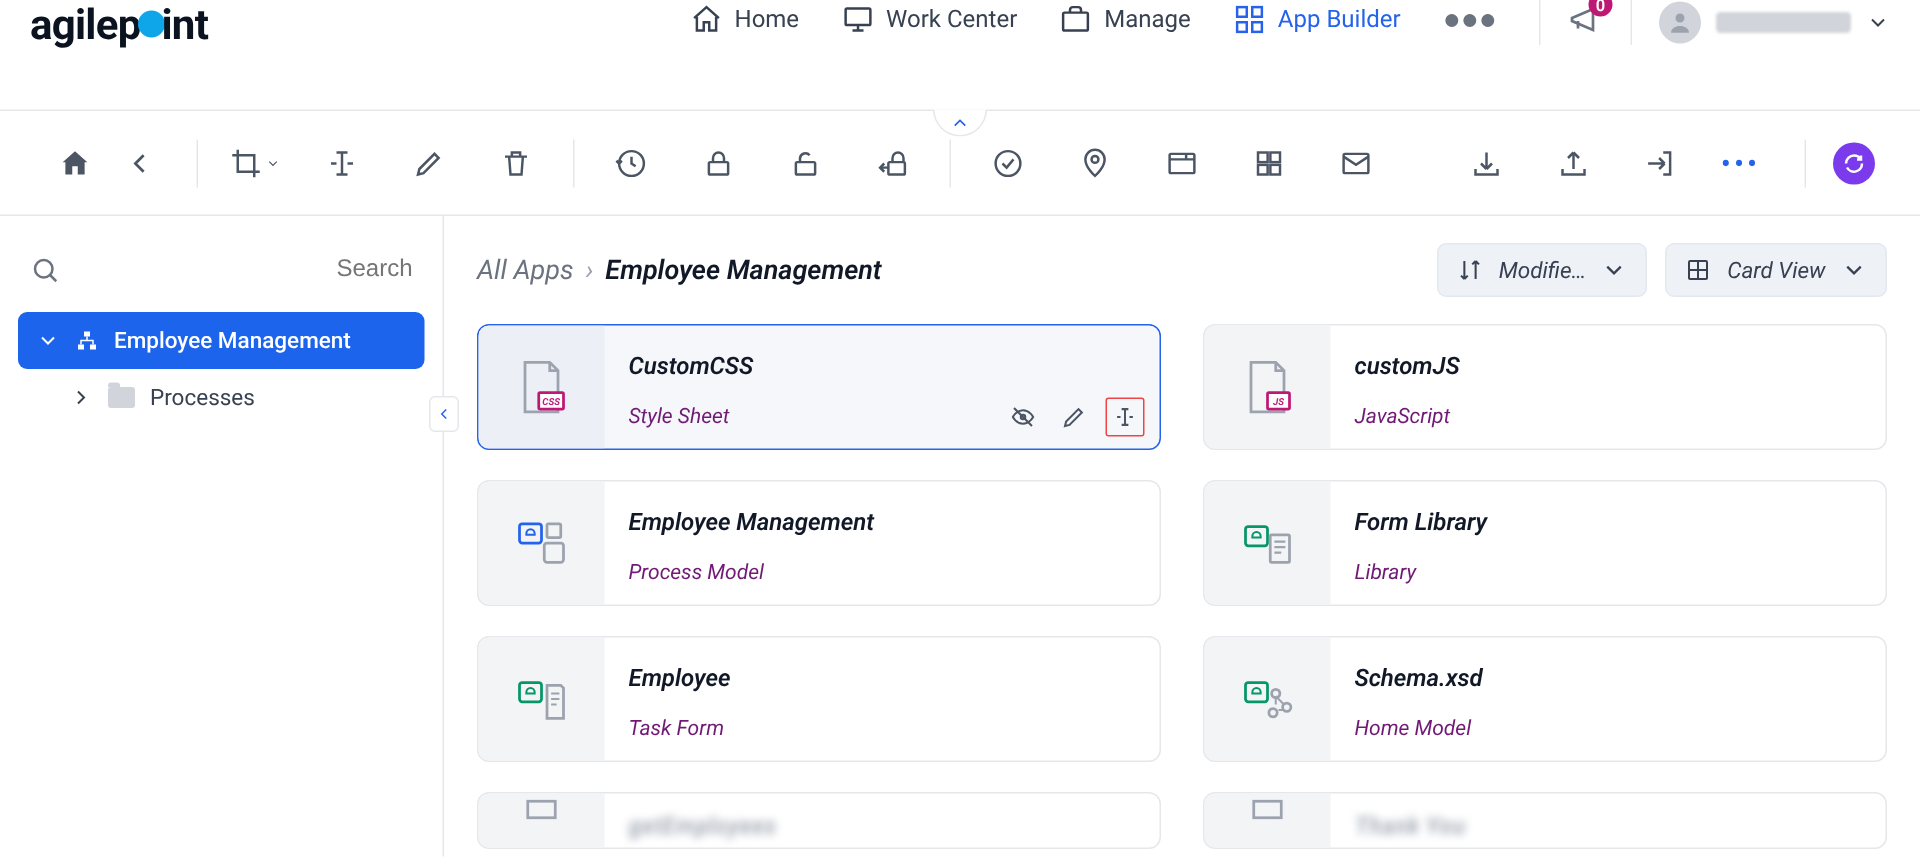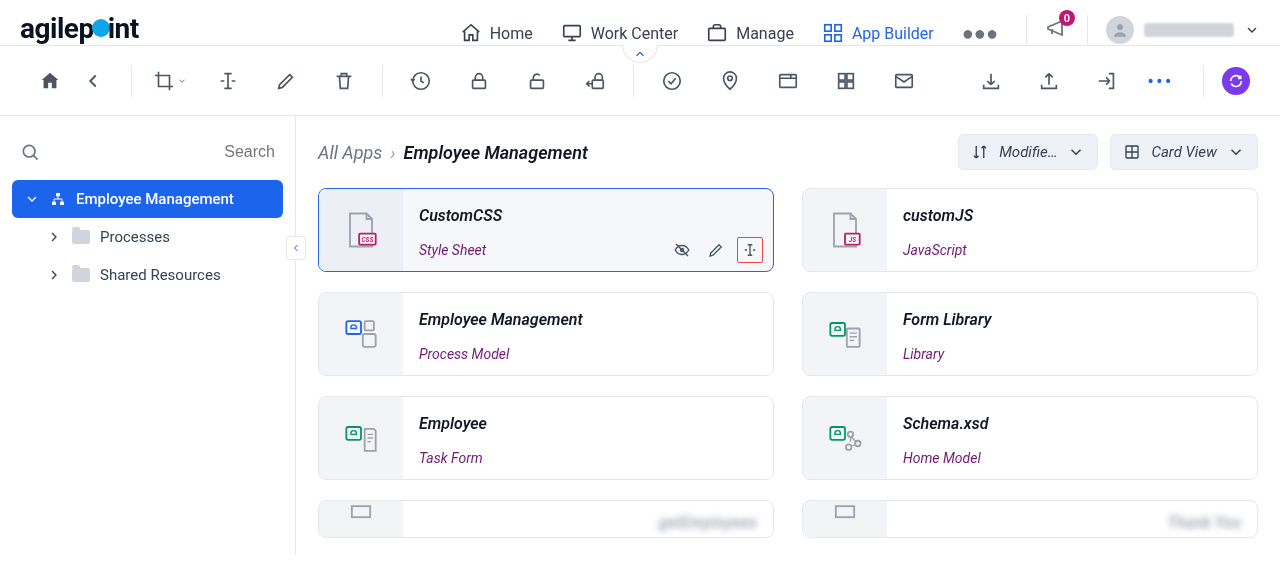--- a/index.html
+++ b/index.html
@@ -1,19 +1,19 @@
 <!DOCTYPE html>
 <html><head>
 <meta charset="utf-8">
 <style>
 * { box-sizing: border-box; margin: 0; padding: 0; }
 body { font-family: -apple-system, BlinkMacSystemFont, "Segoe UI", Roboto, Arial, sans-serif; background: #fff; color: #1f2937; width:1280px; height:571px; overflow:hidden; }
 
 
-.topnav { display:flex; align-items:flex-end; height:46px; padding:0 20px; border-bottom:1px solid #e5e7eb; }
+.topnav { display:flex; align-items:flex-start; height:74px; padding:0 20px; border-bottom:1px solid #e5e7eb; }
 .logo { display:flex; align-items:center; font-size:28px; font-weight:700; letter-spacing:-0.5px; color:#0b1320; }
 .logo .dot { display:inline-block; width:18px; height:18px; border-radius:50%; background:#0ea5e9; margin:0 -2px 2px -2px; vertical-align:middle; }
 .topnav-items { display:flex; align-items:center; gap:28px; margin-left:auto; }
 .nav-item { display:flex; align-items:center; gap:8px; font-size:16px; color:#374151; cursor:pointer; }
 .nav-item.active { color:#2563eb; }
 .nav-item svg { width:22px; height:22px; }
 .nav-more { display:flex; align-items:center; gap:6px; color:#6b7280; font-size:20px; cursor:pointer; }
 .topnav-right { display:flex; align-items:center; gap:18px; margin-left:28px; }
 .notif { position:relative; cursor:pointer; }
 .notif svg { width:24px; height:24px; color:#6b7280; }
@@ -76,21 +76,21 @@
 .card-body { flex:1; padding:14px 16px 10px; position:relative; display:flex; flex-direction:column; justify-content:center; }
 .card-title { font-size:16px; font-weight:600; color:#111827; }
 .card-sub { font-size:14px; color:#701a75; margin-top:17px; }
 .card-actions { position:absolute; right:10px; bottom:8px; display:flex; gap:8px; align-items:center; }
 .card-actions .ab { width:26px; height:26px; display:flex; align-items:center; justify-content:center; color:#4b5563; cursor:pointer; }
 .card-actions .ab svg{width:18px;height:18px;}
 .card-actions .ab.hl { border:1.5px solid #ef4444; border-radius:2px; }
 
 .partial-row { display:grid; grid-template-columns:1fr 1fr; gap:20px 28px; margin-top:20px; }
 .partial-row .card { height:38px; overflow:hidden; }
-.partial-row .card-body{padding:6px 16px 0;text-align:right;}
+.partial-row .card-body{padding:6px 16px 0;}
 .partial-row .card-title{color:transparent; text-shadow:0 0 6px #9ca3af;}
 </style>
 </head>
 <body>
 
 <div class="topnav">
   <div class="logo">
     agilep<span class="dot"></span>int
   </div>
   <div class="topnav-items">
@@ -306,27 +306,20 @@
         </svg>
       <span>Employee Management</span>
     </div>
     <div class="tree-sub">
       <div class="tree-item">
         <svg viewBox="0 0 24 24" fill="none" stroke="currentColor" stroke-width="2">
             <path d="M9 6l6 6-6 6"></path>
           </svg>
         <div class="folder-ico"></div>
         <span>Processes</span>
-      </div>
-      <div class="tree-item">
-        <svg viewBox="0 0 24 24" fill="none" stroke="currentColor" stroke-width="2">
-            <path d="M9 6l6 6-6 6"></path>
-          </svg>
-        <div class="folder-ico"></div>
-        <span>Shared Resources</span>
       </div>
     </div>
   </div>
 
   <div class="side-collapse">
     <svg viewBox="0 0 24 24" fill="none" stroke="currentColor" stroke-width="2">
         <path d="M15 6l-6 6 6 6"></path>
       </svg>
   </div>
 

